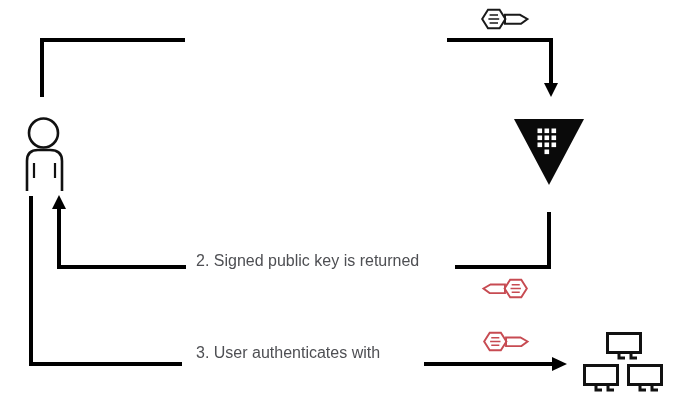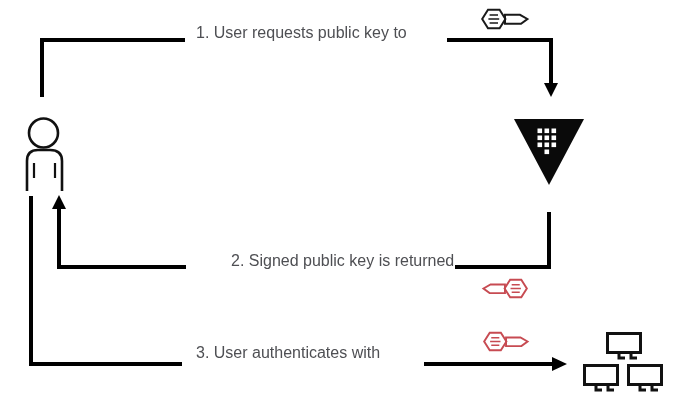--- a/index.html
+++ b/index.html
@@ -19,21 +19,21 @@
   }
   .overlay{position:absolute;left:0;top:0;}
   .label{
     position:absolute;
     font-size:16px;
     line-height:24px;
     color:var(--text);
     white-space:nowrap;
   }
   .label-1{left:196px;top:21px;}
-  .label-2{left:196px;top:249px;margin-left:35px;}
+  .label-2{left:196px;top:249px;}
   .label-3{left:196px;top:341px;text-align:center;}
   .icon{position:absolute;}
   .icon-user{left:24px;top:115px;}
   .icon-vault{left:512px;top:117px;}
   .icon-key1{left:481px;top:6px;color:var(--key-black);}
   .icon-key2{left:480px;top:276px;color:var(--key-red);}
   .icon-key3{left:483px;top:329px;color:var(--key-red);}
   .icon-hosts{left:583px;top:330px;}
   .lines-svg{color:var(--line);}
   .person-svg,.hosts-svg{color:#111111;}
@@ -120,21 +120,20 @@
       <rect x="1.5" y="1.5" width="33" height="19" fill="#ffffff"></rect>
       <path d="M13 20.5 L13 26 L19 26 M25 20.5 L25 26 L31 26"></path>
     </g>
     <g transform="translate(44,34)" fill="none" stroke="currentColor" stroke-width="3">
       <rect x="1.5" y="1.5" width="33" height="19" fill="#ffffff"></rect>
       <path d="M13 20.5 L13 26 L19 26 M25 20.5 L25 26 L31 26"></path>
     </g>
   </svg>
 
   <div class="label label-1">
-    <div>1. User requests public key to</div>
   </div>
   <div class="label label-2">
     <div>2. Signed public key is returned</div>
   </div>
   <div class="label label-3">
     <div>3. User authenticates with</div>
   </div>
 
 </div>
 

